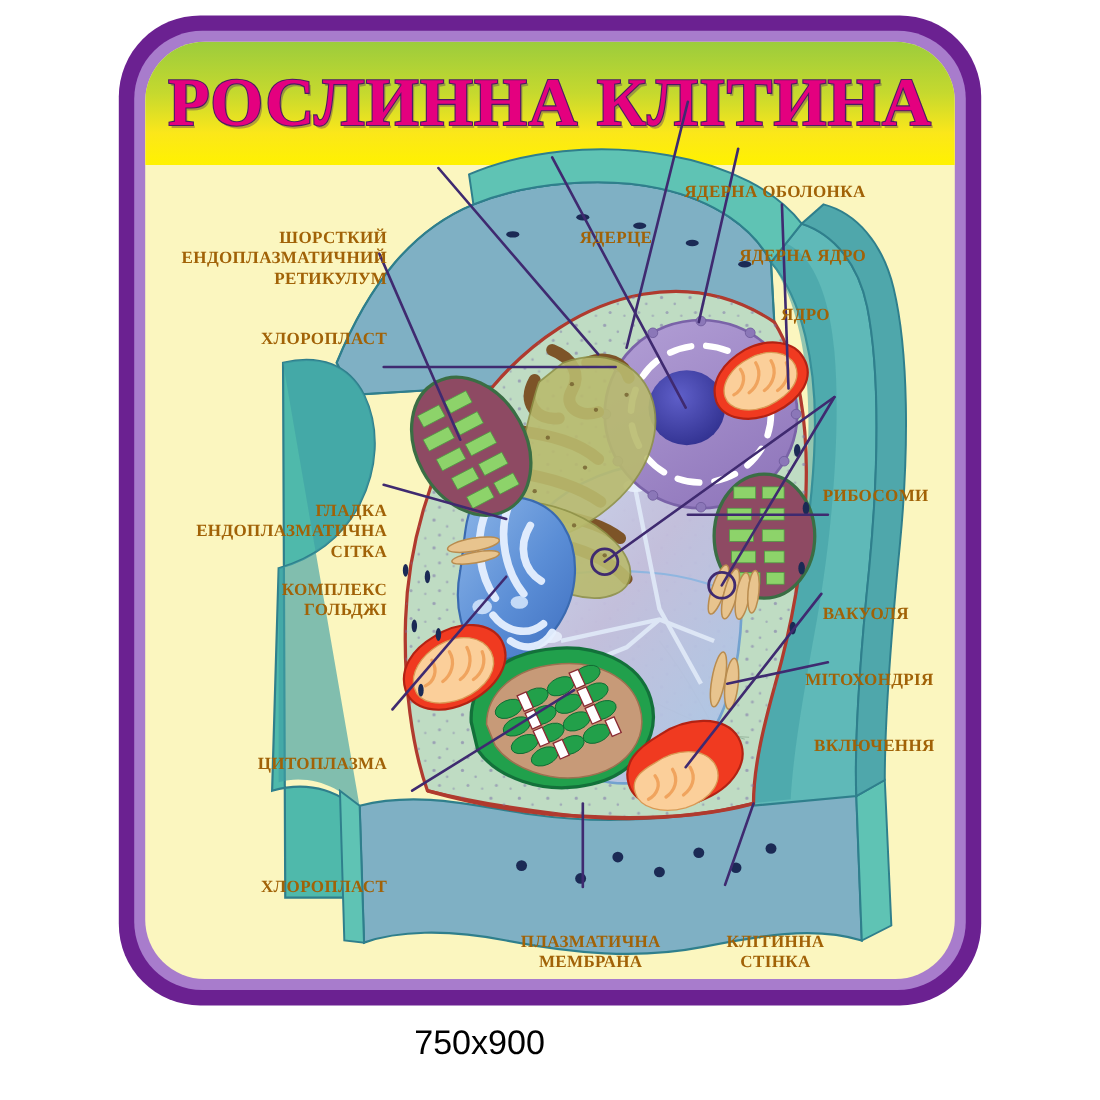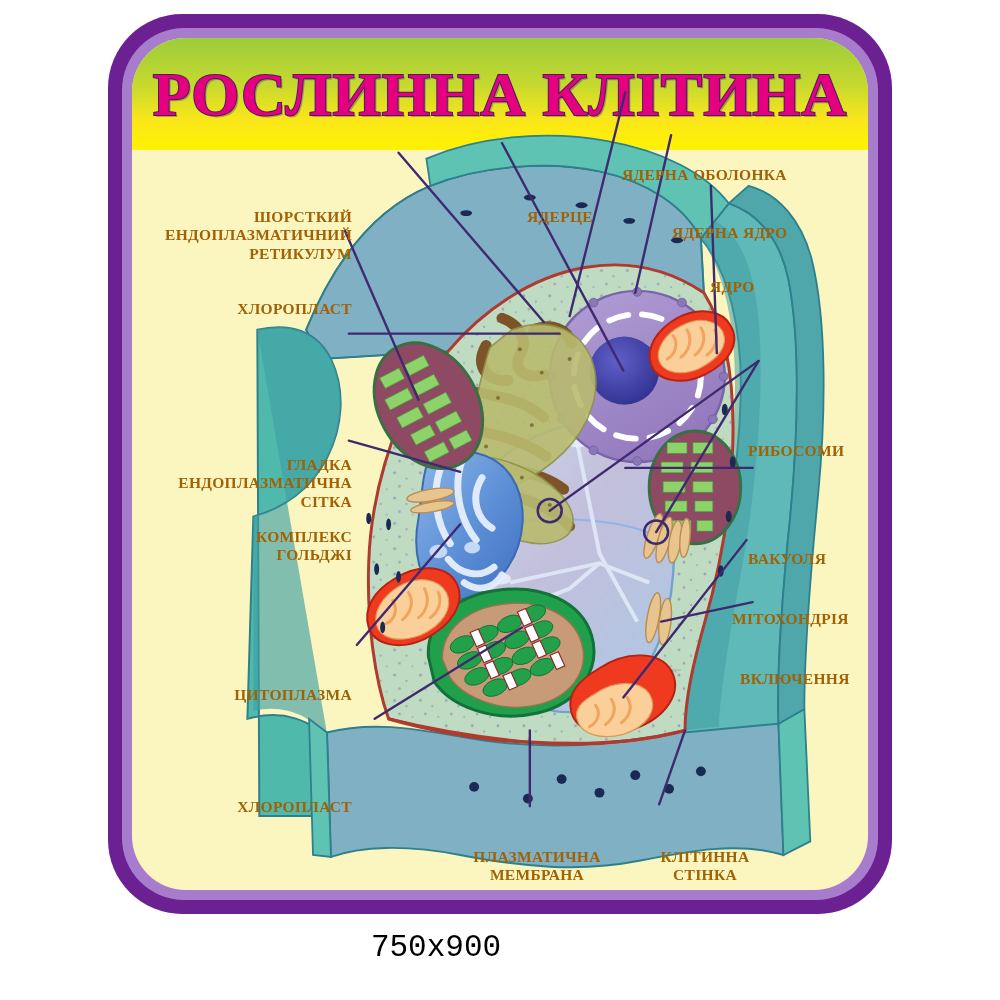--- a/index.html
+++ b/index.html
@@ -63,21 +63,21 @@
   }
   .label.right-al { text-align:right; }
   .label.left-al  { text-align:left; }
   .label.center-al{ text-align:center; }
 
   
   #diagram { position:absolute; left:0; top:0; width:100%; height:100%; }
 
   .caption {
     position:absolute; left:0; top:930px; width:872px; text-align:center;
-    font-family:Liberation Mono, monospace;
+    font-family:Liberation Sans, sans-serif;
     font-size:31px; color:#000;
   }
 </style>
 </head>
 <body>
 
 <div id="root">
 
   <div class="poster-outer">
     <div class="poster-mid">

